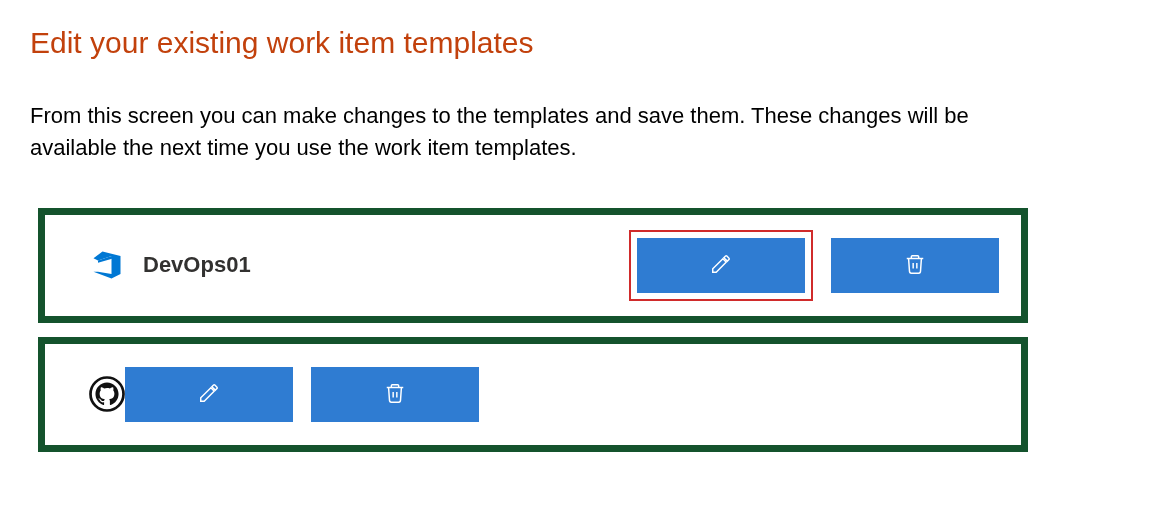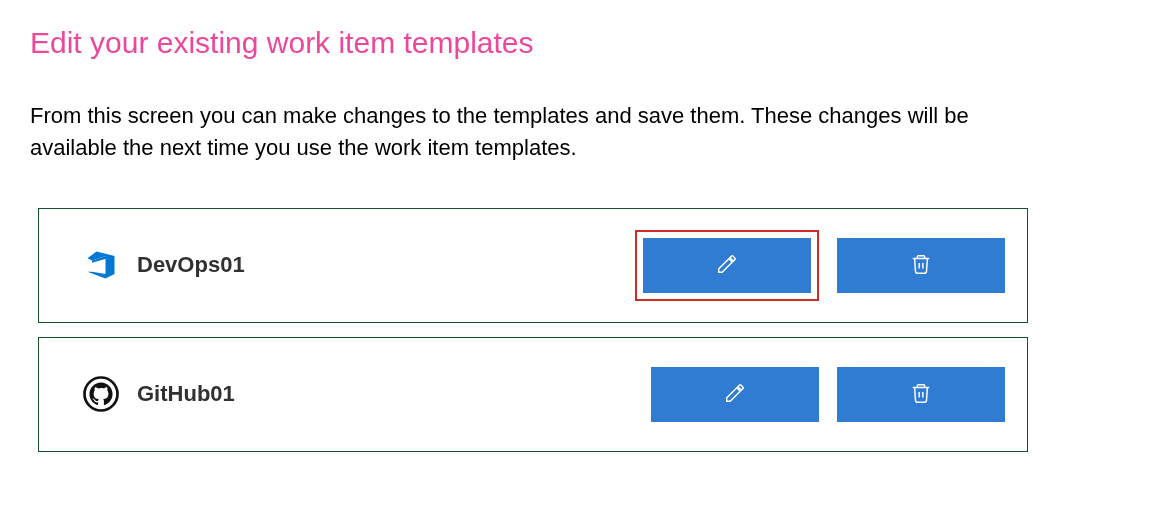--- a/index.html
+++ b/index.html
@@ -7,21 +7,21 @@
       font-family: "Segoe UI", -apple-system, BlinkMacSystemFont, sans-serif;
       background: #ffffff;
       color: #323130;
       width: 1166px;
       height: 530px;
       padding: 26px 30px;
     }
     .page-title {
       font-size: 30px;
       font-weight: 400;
-      color: #ec4899;
+      color: #c2410c;
       margin-bottom: 40px;
       letter-spacing: 0px;
     }
     .page-description {
       font-size: 22px;
       font-weight: 400;
       color: #000000;
       line-height: 1.45;
       max-width: 1000px;
       margin-bottom: 44px;
@@ -29,21 +29,21 @@
     .template-list {
       display: flex;
       flex-direction: column;
       gap: 14px;
       padding-left: 8px;
       padding-right: 108px;
     }
     .template-row {
       display: flex;
       align-items: center;
-      border: 1px solid #14532d;
+      border: 7px solid #14532d;
       background: #ffffff;
       height: 115px;
       padding-left: 44px;
       padding-right: 22px;
     }
     .template-icon {
       width: 36px;
       height: 36px;
       display: flex;
       align-items: center;
@@ -120,21 +120,20 @@
     </div>
   </div>
 
   <div class="template-row">
     <span class="template-icon">
       <svg width="36" height="36" viewBox="0 0 24 24">
         <circle cx="12" cy="12" r="11" fill="none" stroke="#111" stroke-width="1.8"></circle>
         <path fill="#111" d="M12 4.3c-4.25 0-7.7 3.45-7.7 7.7 0 3.4 2.2 6.28 5.26 7.3.38.07.52-.17.52-.37 0-.18-.01-.79-.01-1.43-2.14.46-2.59-.92-2.59-.92-.35-.9-.86-1.13-.86-1.13-.7-.48.05-.47.05-.47.78.05 1.19.8 1.19.8.69 1.18 1.81.84 2.25.64.07-.5.27-.84.49-1.03-1.71-.19-3.5-.85-3.5-3.8 0-.84.3-1.53.79-2.07-.08-.2-.34-.98.08-2.04 0 0 .65-.21 2.12.79a7.3 7.3 0 0 1 1.93-.26c.65 0 1.31.09 1.93.26 1.47-1 2.11-.79 2.11-.79.42 1.06.16 1.84.08 2.04.49.54.79 1.23.79 2.07 0 2.96-1.8 3.6-3.52 3.79.28.24.53.71.53 1.43 0 1.03-.01 1.86-.01 2.12 0 .2.14.45.53.37 3.05-1.02 5.25-3.9 5.25-7.3 0-4.25-3.45-7.7-7.7-7.7z"></path>
       </svg>
     </span>
-    <span class="template-name">GitHub01</span>
     <div class="action-group">
       <button class="action-btn">
         <span>
           <svg width="22" height="22" viewBox="0 0 24 24" fill="none" stroke="#ffffff" stroke-width="1.6">
             <path d="M3 17.25V21h3.75L17.81 9.94l-3.75-3.75L3 17.25z"></path>
             <path d="M20.71 7.04a1 1 0 0 0 0-1.41l-2.34-2.34a1 1 0 0 0-1.41 0l-1.83 1.83 3.75 3.75 1.83-1.83z"></path>
           </svg>
         </span>
       </button>
       <button class="action-btn">

